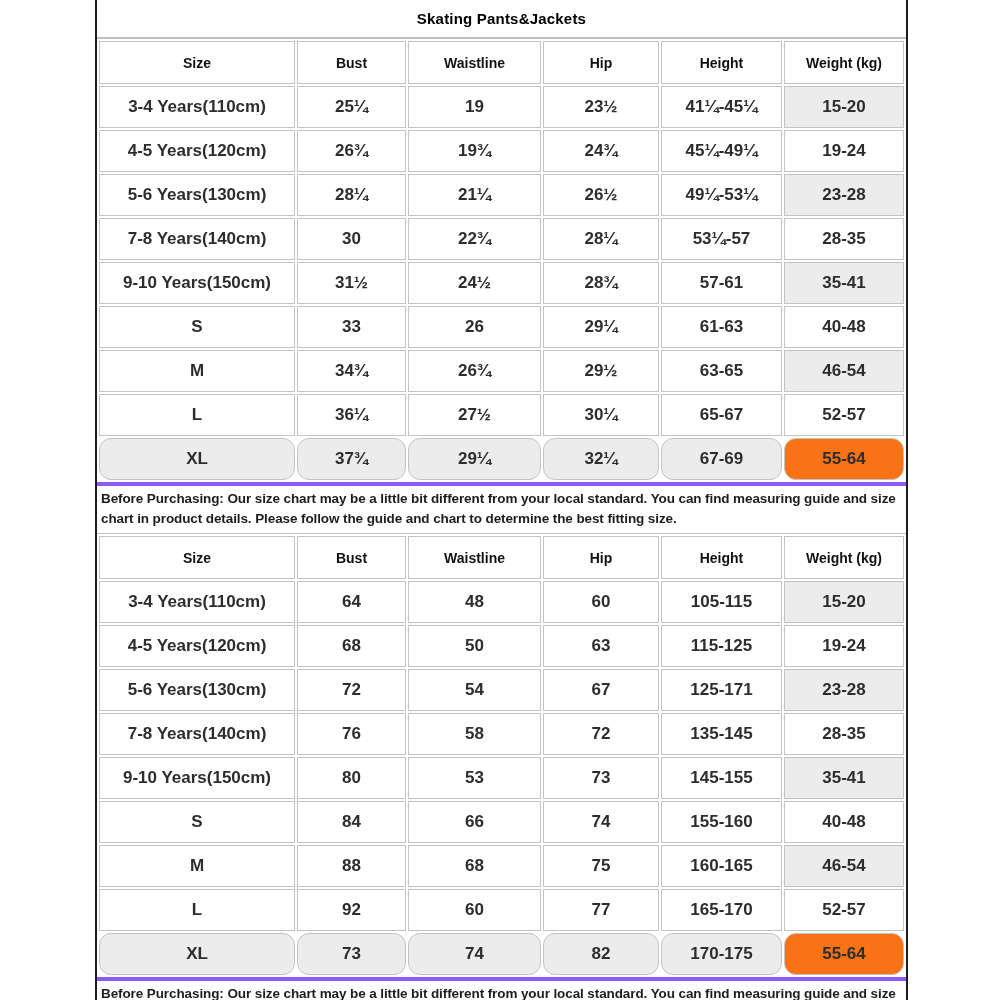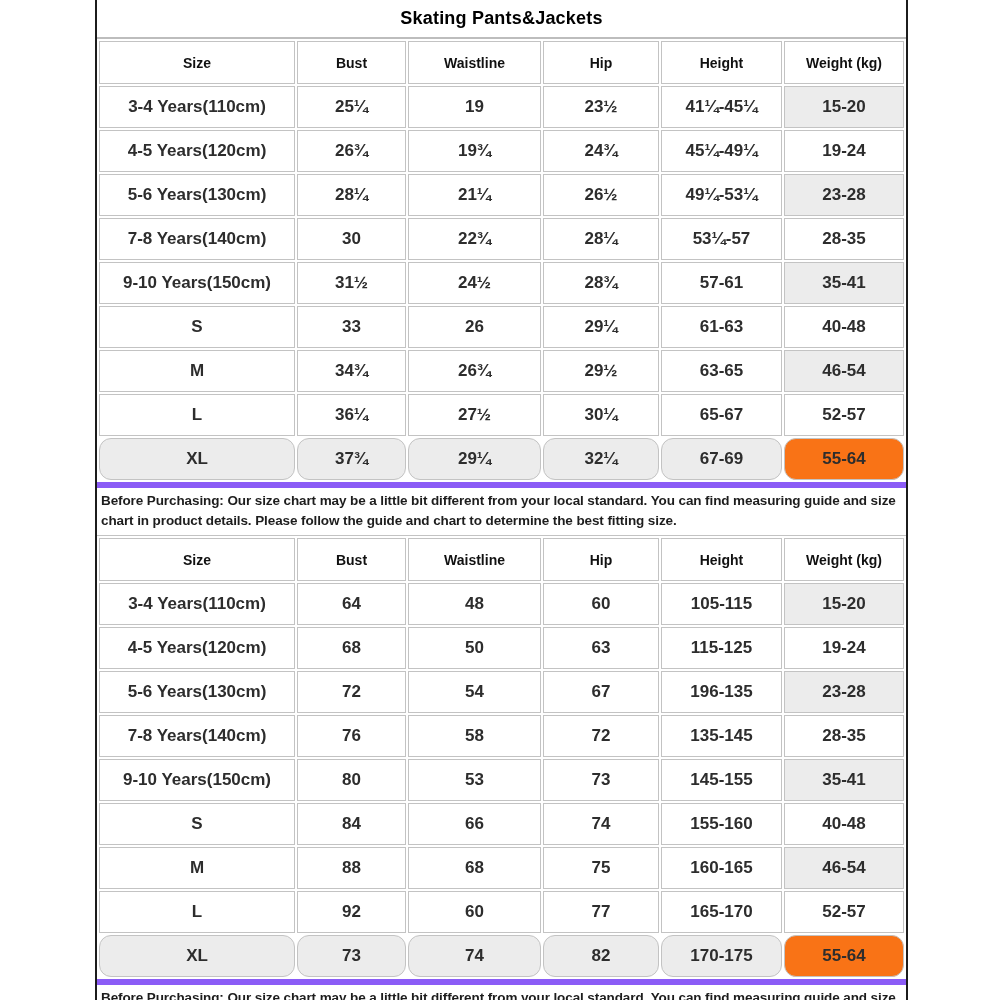--- a/index.html
+++ b/index.html
@@ -17,21 +17,21 @@
     margin-left: 95px;
     border-left: 2px solid #1c1c1c;
     border-right: 2px solid #1c1c1c;
     background: #ffffff;
   }
   .title-row {
     height: 37px;
     display: flex;
     align-items: center;
     justify-content: center;
-    font-size: 18px;
+    font-size: 15px;
     font-weight: bold;
     color: #000000;
     border-bottom: 2px solid #bdbdbd;
     letter-spacing: 0.2px;
     text-align: center;
   }
   table.size-table {
     width: 100%;
     table-layout: fixed;
     border-collapse: separate;
@@ -63,21 +63,21 @@
     font-weight: bold;
     color: #2d2d2d;
   }
   
   .size-table tbody tr:nth-child(odd) td:last-child { background: #ececec; }
   
   .size-table tbody tr:last-child td { background: #ececec; border-radius: 12px; }
   .size-table tbody tr:last-child td:last-child { background: #f97316; }
   .note {
     box-sizing: border-box;
-    border-top: 6px solid #8b5cf6;
+    border-top: 4px solid #8b5cf6;
     border-bottom: 1px solid #c3c3c3;
     padding: 3px 5px 5px 4px;
     font-size: 13.5px;
     font-weight: bold;
     color: #1d1d1d;
     line-height: 1.45;
     letter-spacing: -0.1px;
   }
   .note.last { border-bottom: 3px solid #1c1c1c; }
 </style>
@@ -219,21 +219,21 @@
           <td>50</td>
           <td>63</td>
           <td>115-125</td>
           <td>19-24</td>
         </tr>
         <tr>
           <td>5-6 Years(130cm)</td>
           <td>72</td>
           <td>54</td>
           <td>67</td>
-          <td>196-135</td>
+          <td>125-171</td>
           <td>23-28</td>
         </tr>
         <tr>
           <td>7-8 Years(140cm)</td>
           <td>76</td>
           <td>58</td>
           <td>72</td>
           <td>135-145</td>
           <td>28-35</td>
         </tr>

